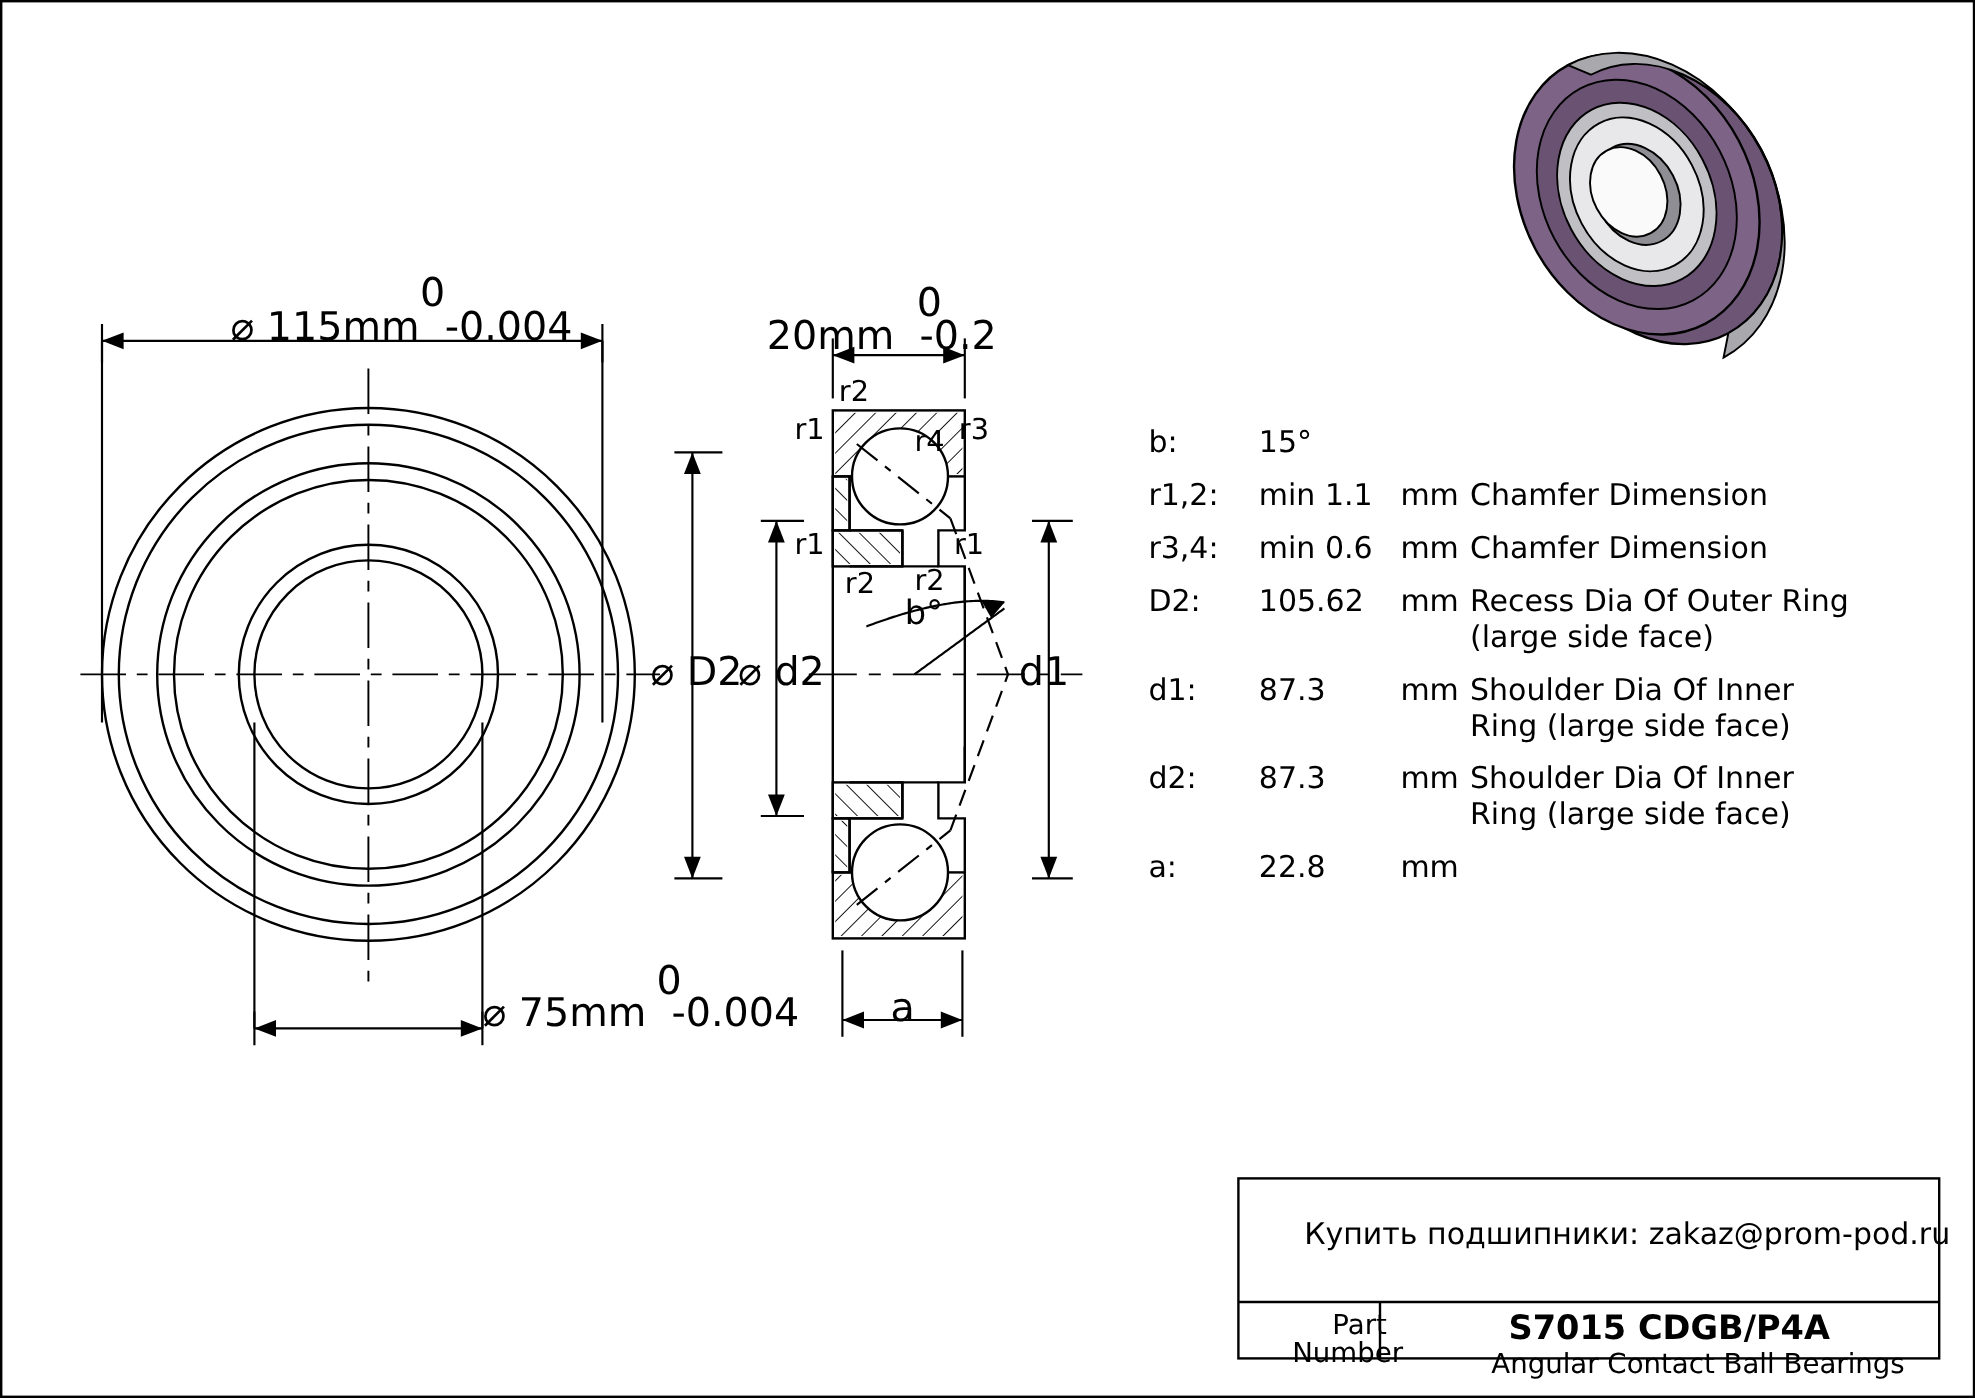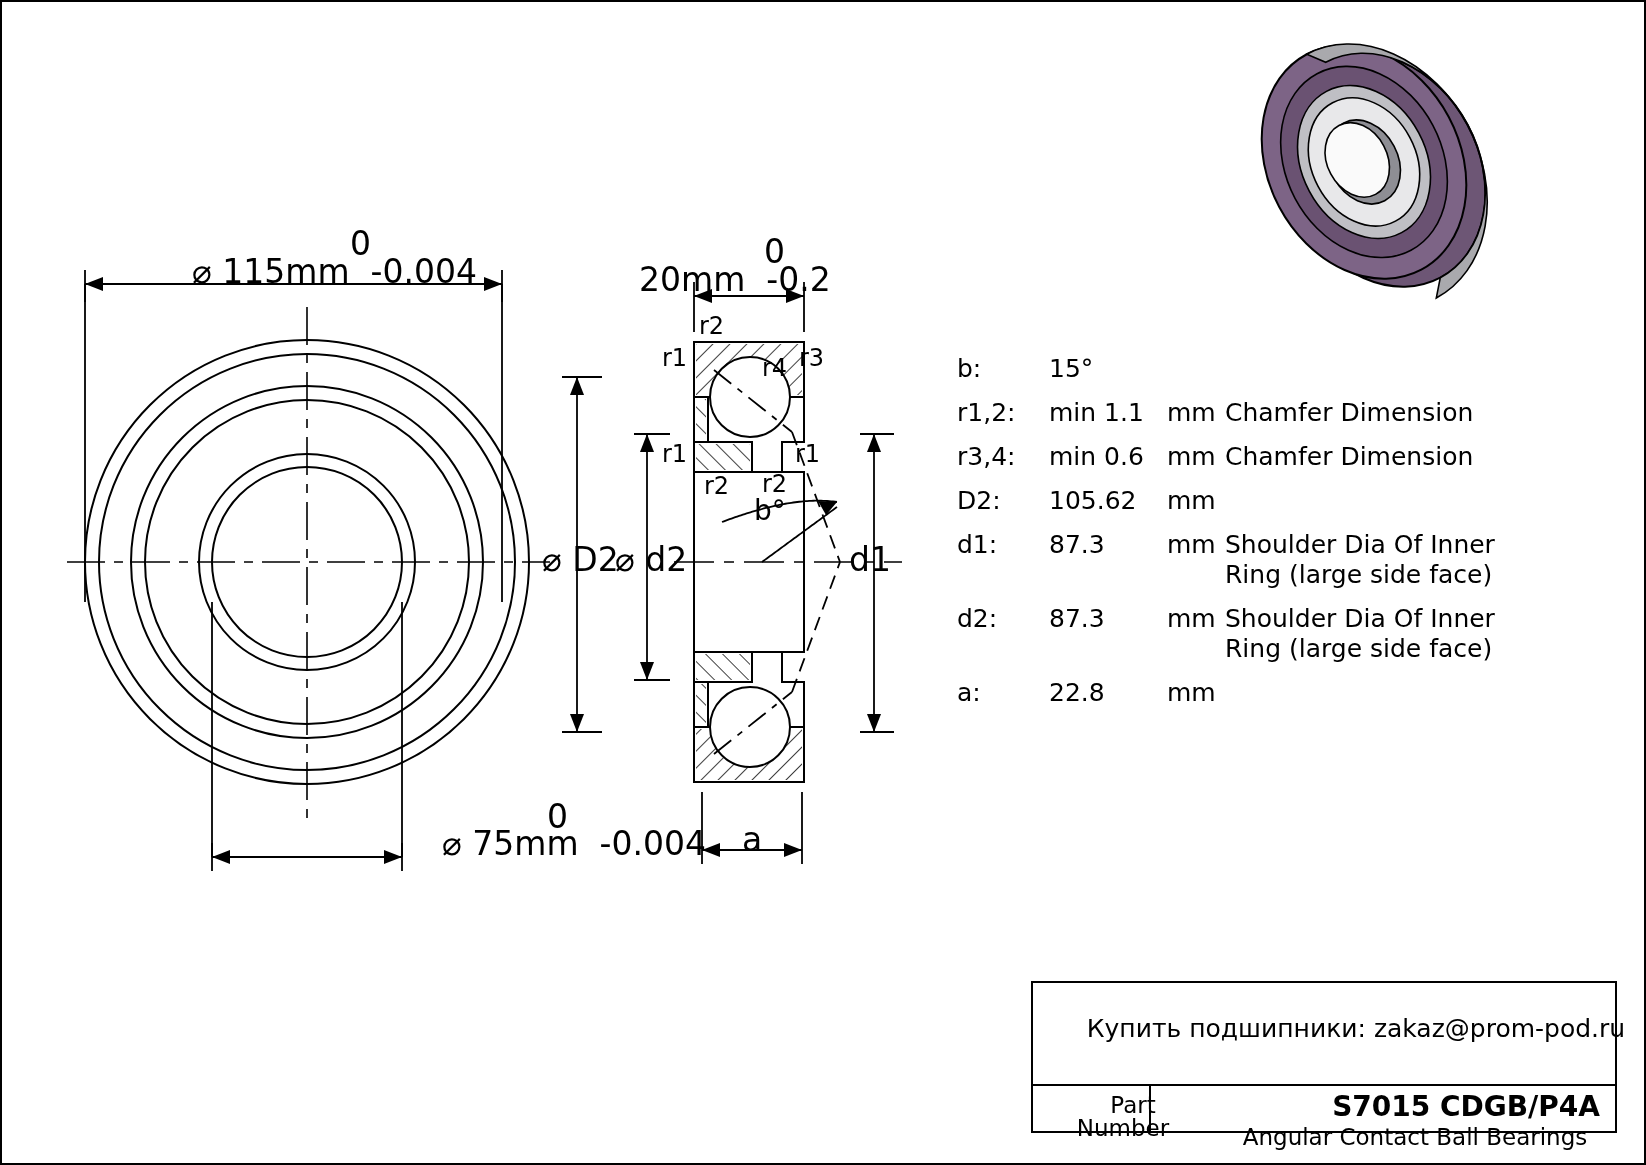--- a/index.html
+++ b/index.html
@@ -187,21 +187,21 @@
         <line x1="1030" y1="1083" x2="1614" y2="1083"></line>
         <line x1="1148" y1="1083" x2="1148" y2="1130"></line>
       </g>
     </g>
   </svg>
 
   <div class="dimtxt big" style="left:348px;top:222px;">0</div>
   <div class="dimtxt" style="left:190px;top:250px;font-size:33px;">⌀ 115mm  -0.004</div>
 
   <div class="dimtxt big" style="left:545px;top:795px;">0</div>
-  <div class="dimtxt" style="left:400px;top:822px;font-size:33px;margin-left:40px;">⌀ 75mm  -0.004</div>
+  <div class="dimtxt" style="left:400px;top:822px;font-size:33px;">⌀ 75mm  -0.004</div>
 
   <div class="dimtxt big" style="left:762px;top:230px;">0</div>
   <div class="dimtxt" style="left:637px;top:258px;font-size:33px;">20mm  -0.2</div>
 
   <div class="dimtxt small" style="left:697px;top:310px;">r2</div>
   <div class="dimtxt small" style="left:760px;top:310px;margin-top:42px;">r4</div>
   <div class="dimtxt small" style="left:660px;top:342px;">r1</div>
   <div class="dimtxt small" style="left:797px;top:342px;">r3</div>
   <div class="dimtxt small" style="left:660px;top:438px;">r1</div>
   <div class="dimtxt small" style="left:793px;top:438px;">r1</div>
@@ -230,20 +230,22 @@
     <div class="specrow">
       <span class="sym">r3,4:</span>
       <span class="val">min 0.6</span>
       <span class="unit">mm</span>
       <span class="desc">Chamfer Dimension</span>
     </div>
     <div class="specrow">
       <span class="sym">D2:</span>
       <span class="val">105.62</span>
       <span class="unit">mm</span>
+      <span class="desc">Recess Dia Of Outer Ring
+(large side face)</span>
     </div>
     <div class="specrow">
       <span class="sym">d1:</span>
       <span class="val">87.3</span>
       <span class="unit">mm</span>
       <span class="desc">Shoulder Dia Of Inner Ring
 (large side face)</span>
     </div>
     <div class="specrow">
       <span class="sym">d2:</span>
@@ -255,16 +257,16 @@
     <div class="specrow">
       <span class="sym">a:</span>
       <span class="val">22.8</span>
       <span class="unit">mm</span>
     </div>
   </div>
 
   <div class="tbtext" style="left:1030px;top:1012px;width:584px;font-size:25px;">Купить подшипники: zakaz@prom-pod.ru</div>
   <div class="tbtext" style="left:1030px;top:1090px;width:138px;font-size:23px;">Part</div>
   <div class="tbtext" style="left:1030px;top:1113px;width:118px;font-size:23px;">Number</div>
-  <div class="tbtext" style="left:1148px;top:1088px;width:418px;font-size:28px;font-weight:600;text-align:right;">S7015 CDGB/P4A</div>
+  <div class="tbtext" style="left:1148px;top:1088px;width:418px;font-size:28px;font-weight:600;">S7015 CDGB/P4A</div>
   <div class="tbtext" style="left:1148px;top:1122px;width:466px;font-size:23px;">Angular Contact Ball Bearings</div>
 
 </div>
 
 </body></html>

